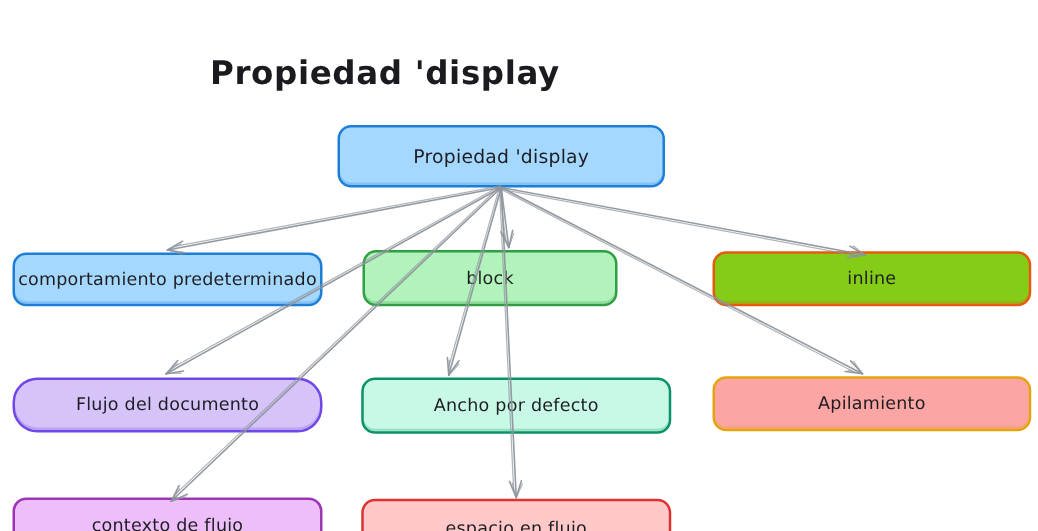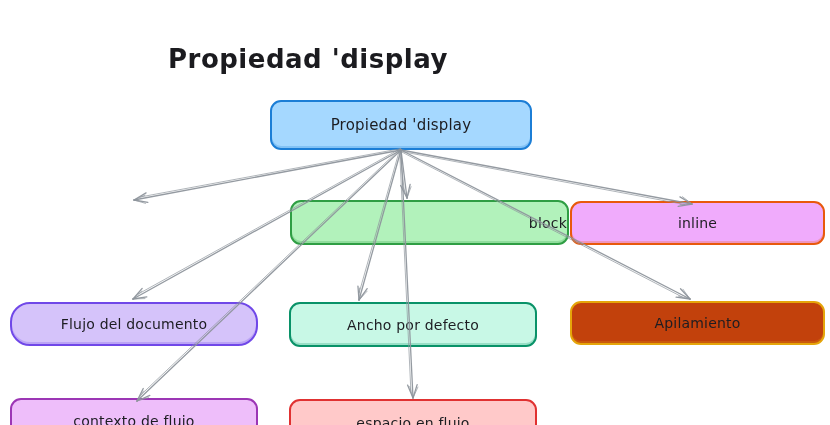--- a/index.html
+++ b/index.html
@@ -39,21 +39,21 @@
   }
   .node .lbl {
     font-size: 14px;
     color: #1d1d22;
     letter-spacing: 0.2px;
     white-space: nowrap;
   }
   .n-root { left: 270px; top: 68px; width: 262px; height: 50px; }
   .n-root .lbl { font-size: 15px; }
   .n-comportamiento { left: 10px;  top: 170px; width: 248px; height: 43px; }
-  .n-block          { left: 290px; top: 168px; width: 279px; height: 45px; justify-content: flex-end; }
+  .n-block          { left: 290px; top: 168px; width: 204px; height: 45px; }
   .n-inline         { left: 570px; top: 169px; width: 255px; height: 44px; }
   .n-flujo          { left: 10px;  top: 270px; width: 248px; height: 44px; }
   .n-ancho          { left: 289px; top: 270px; width: 248px; height: 45px; }
   .n-apilamiento    { left: 570px; top: 269px; width: 255px; height: 44px; }
   .n-contexto       { left: 10px;  top: 366px; width: 248px; height: 46px; }
   .n-espacio        { left: 289px; top: 367px; width: 248px; height: 47px; }
   .edges {
     position: absolute;
     left: 0; top: 0;
     width: 830px; height: 425px;
@@ -116,38 +116,41 @@
       <line x1="413" y1="366" x2="417.1468643260119" y2="352.628256797947" stroke="#8e959c" stroke-width="1.3" stroke-opacity="0.95" stroke-linecap="round"></line>
       <line x1="413" y1="366" x2="407.58149152311984" y2="353.0910974174418" stroke="#8e959c" stroke-width="1.3" stroke-opacity="0.95" stroke-linecap="round"></line>
       <line x1="413" y1="366" x2="417.9247655363242" y2="355.0571171800008" stroke="#8e959c" stroke-width="1" stroke-opacity="0.7" stroke-linecap="round"></line>
       <line x1="413" y1="366" x2="409.7386397818178" y2="354.451687156677" stroke="#8e959c" stroke-width="1" stroke-opacity="0.7" stroke-linecap="round"></line>
     </svg>
 
   <div class="node n-root" style="background: rgb(165, 216, 255); border-color: rgb(28, 126, 214); box-shadow: rgba(28, 126, 214, 0.25) 0px -2px 0px inset;">
     <span class="lbl">Propiedad 'display</span>
   </div>
 
+  <div class="node n-comportamiento" style="background: rgb(165, 216, 255); border-color: rgb(28, 126, 214); box-shadow: rgba(28, 126, 214, 0.25) 0px -2px 0px inset;">
+    <span class="lbl">comportamiento predeterminado</span>
+  </div>
 
   <div class="node n-block" style="background: rgb(178, 242, 187); border-color: rgb(47, 158, 68); box-shadow: rgba(47, 158, 68, 0.25) 0px -2px 0px inset;">
     <span class="lbl">block</span>
   </div>
 
-  <div class="node n-inline" style="background: #f0abfc; border-color: rgb(232, 89, 12); box-shadow: rgba(232, 89, 12, 0.25) 0px -2px 0px inset; align-items: center;">
+  <div class="node n-inline" style="background: #84cc16; border-color: rgb(232, 89, 12); box-shadow: rgba(232, 89, 12, 0.25) 0px -2px 0px inset; align-items: center;">
     <span class="lbl">inline</span>
   </div>
 
   <div class="node n-flujo" style="background: rgb(213, 195, 250); border-color: rgb(112, 72, 232); box-shadow: rgba(112, 72, 232, 0.25) 0px -2px 0px inset; border-radius: 20px;">
     <span class="lbl">Flujo del documento</span>
   </div>
 
   <div class="node n-ancho" style="background: rgb(200, 248, 230); border-color: rgb(9, 146, 104); box-shadow: rgba(9, 146, 104, 0.25) 0px -2px 0px inset;">
     <span class="lbl">Ancho por defecto</span>
   </div>
 
-  <div class="node n-apilamiento" style="background: #c2410c; border-color: rgb(229, 165, 10); box-shadow: rgba(229, 165, 10, 0.25) 0px -2px 0px inset;">
+  <div class="node n-apilamiento" style="background: #fca5a5; border-color: rgb(229, 165, 10); box-shadow: rgba(229, 165, 10, 0.25) 0px -2px 0px inset;">
     <span class="lbl">Apilamiento</span>
   </div>
 
   <div class="node n-contexto" style="background: rgb(238, 190, 250); border-color: rgb(156, 54, 181); box-shadow: rgba(156, 54, 181, 0.25) 0px -2px 0px inset;">
     <span class="lbl">contexto de flujo</span>
   </div>
 
   <div class="node n-espacio" style="background: rgb(255, 201, 201); border-color: rgb(224, 49, 49); box-shadow: rgba(224, 49, 49, 0.25) 0px -2px 0px inset;">
     <span class="lbl">espacio en flujo</span>
   </div>

